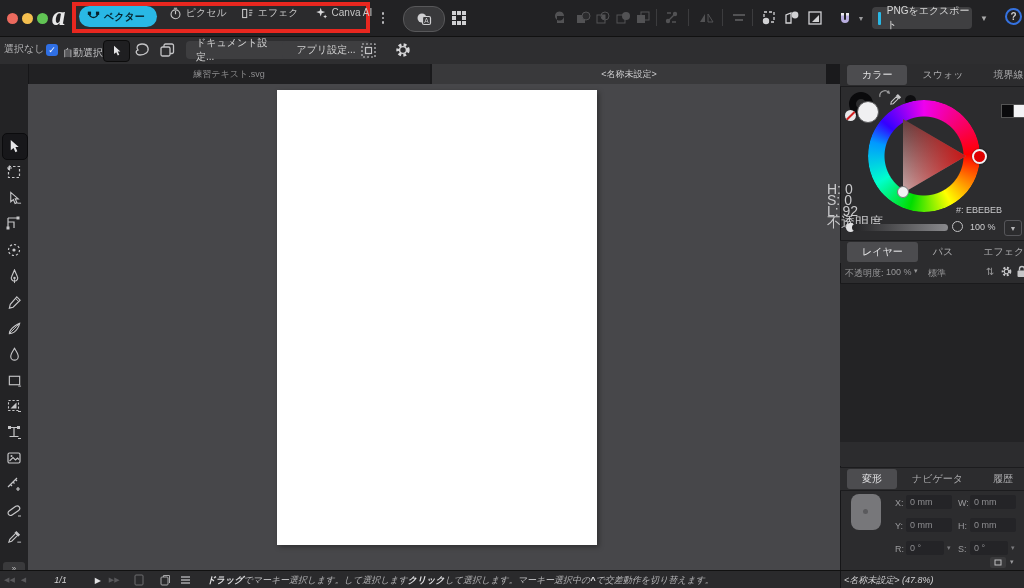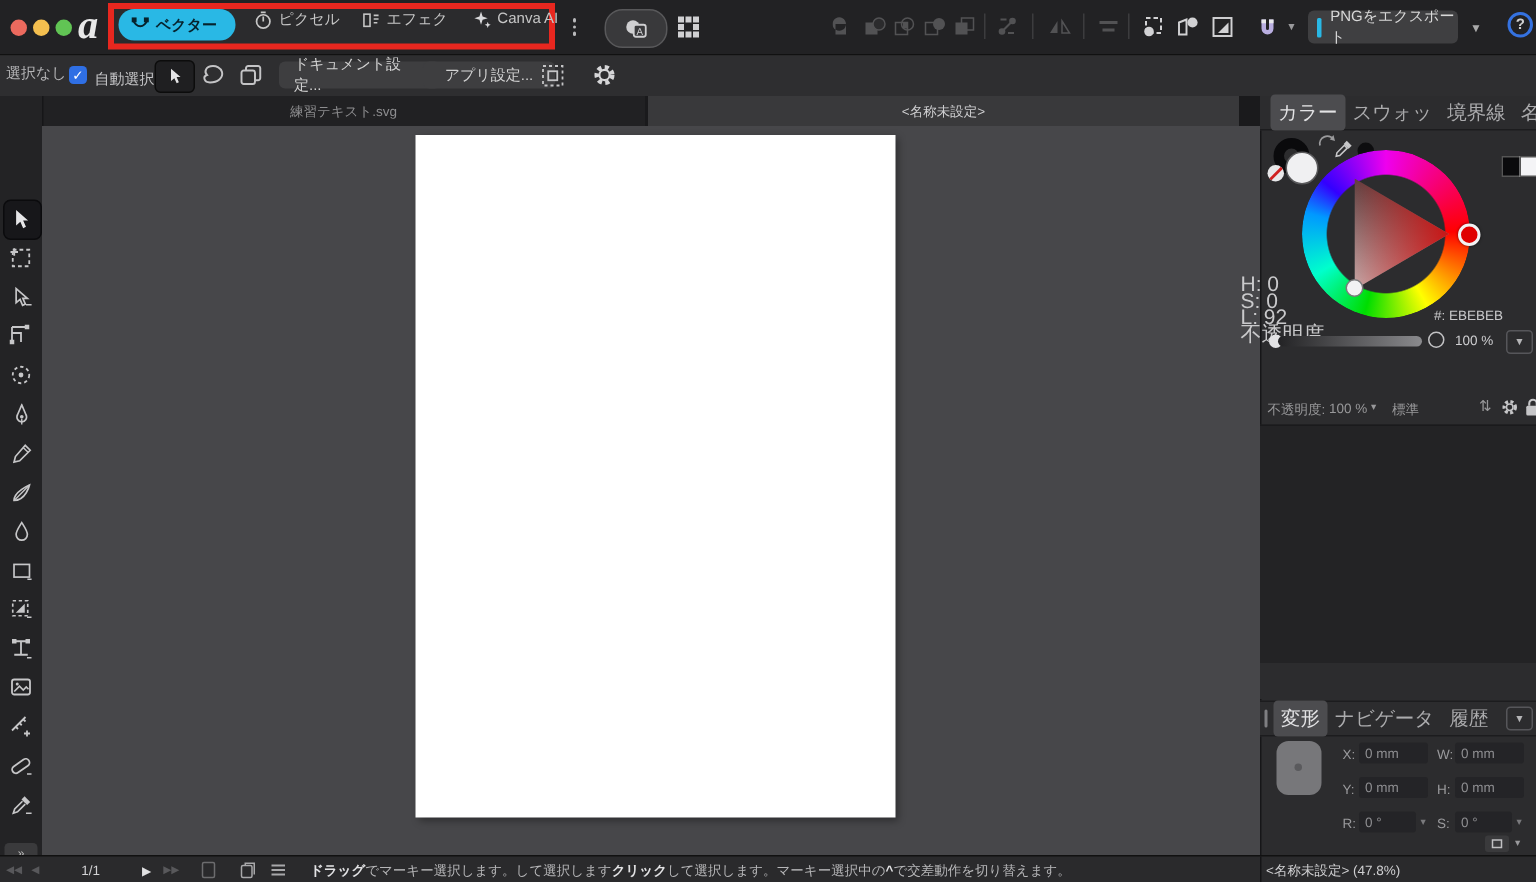--- a/index.html
+++ b/index.html
@@ -38,21 +38,21 @@
   .tool{position:absolute;left:5px;width:18px;height:18px;display:flex;align-items:center;justify-content:center;}
   .toolsel{position:absolute;left:2px;top:69px;width:24px;height:25px;background:#17171a;border:1px solid #0b0b0d;border-radius:5px;}
   .minibtn{position:absolute;left:3px;width:22px;height:13px;background:#3a3a3c;border-radius:3px;color:#c0c0c0;font-size:8px;display:flex;align-items:center;justify-content:center;}
   
   .canvas{position:absolute;left:28px;top:84px;width:812px;height:486px;background:#47474a;}
   .page{position:absolute;left:249px;top:6px;width:320px;height:455px;background:#ffffff;box-shadow:2px 2px 5px rgba(0,0,0,0.35);}
   
   .rpanel{position:absolute;left:840px;top:64px;width:184px;height:506px;background:#2c2c2e;border-left:1px solid #161618;}
   .ptabrow{position:absolute;left:0;width:184px;height:22px;background:#2c2c2e;display:flex;align-items:center;}
   .grip{width:2px;height:12px;background:#7f7f82;margin:0 4px 0 3px;border-radius:1px;}
-  .ptab{color:#ababad;font-size:13px;padding:3px 5px;border-radius:3px;white-space:nowrap;}
+  .ptab{color:#ababad;font-size:10px;padding:3px 15px;border-radius:3px;white-space:nowrap;}
   .ptab.on{background:#4c4c4f;color:#e3e3e5;}
   .pchev{margin-left:auto;margin-right:2px;width:16px;height:14px;border:1px solid #56565a;border-radius:3px;color:#b5b5b7;font-size:7px;display:flex;align-items:center;justify-content:center;}
   .wheel{position:absolute;left:868px;top:100px;width:112px;height:112px;border-radius:50%;
     background:conic-gradient(from 0deg,#e0e 0deg,#f00 88deg,#f90 125deg,#ff0 150deg,#0d0 195deg,#0fc 240deg,#09f 285deg,#30f 310deg,#e0e 360deg);
     -webkit-mask:radial-gradient(circle,transparent 39px,#000 40px);
     mask:radial-gradient(circle,transparent 39px,#000 40px);}
   .tri{position:absolute;left:868px;top:100px;width:112px;height:112px;
     clip-path:polygon(98px 56px,35px 19px,35px 93px);
     background:linear-gradient(to left,#d40000,rgba(212,0,0,0) 82%),linear-gradient(to bottom,#2a2a2a,#e8e8e8);}
   .hsl{position:absolute;left:827px;color:#c9c9cb;font-size:14px;}
@@ -61,21 +61,21 @@
   
   .blendrow{position:absolute;left:840px;top:262px;width:184px;height:20px;color:#98989a;font-size:9px;}
   .layersempty{position:absolute;left:840px;top:283px;width:184px;height:159px;background:#232325;border-top:1px solid #1a1a1c;border-bottom:1px solid #1a1a1c;}
   .lyrow{position:absolute;left:840px;top:442px;width:184px;height:24px;background:#2c2c2e;display:flex;align-items:center;}
   
   .tffield{position:absolute;height:14px;background:#242427;border-radius:2px;color:#8e8e91;font-size:9px;display:flex;align-items:center;padding-left:4px;box-sizing:border-box;}
   .tflabel{position:absolute;color:#9a9a9d;font-size:9px;}
   .anchor{position:absolute;left:851px;top:494px;width:30px;height:36px;background:#77777a;border-radius:8px;}
   .anchor:after{content:"";position:absolute;left:12px;top:15px;width:5px;height:5px;border-radius:50%;background:#5a5a5d;}
   
-  .bottombar{position:absolute;left:0;top:570px;width:1024px;height:18px;background:#2a2a2c;border-top:1px solid #111;display:flex;align-items:center;}
+  .bottombar{position:absolute;left:0;top:570px;width:1024px;height:18px;background:#2a2a2c;border-top:1px solid #111;display:flex;align-items:center;font-style:italic;}
   .bb{font-size:9px;color:#bdbdbf;}
   .bbdim{color:#58585b;}
   .hintb{font-weight:bold;color:#e2e2e4;}
   svg{display:block;}
 </style>
 </head>
 <body>
 
 <div id="app">
 
@@ -442,20 +442,28 @@
   <span class="hsl" style="top:203px;"><span>L:</span> <span>92</span></span>
   <span class="hsl" style="top:214px;">不透明度</span>
   <span class="abs" style="left:936px;top:205px;color:#c9c9cb;font-size:9px;margin-left:20px;"><span>#:</span> <span>EBEBEB</span></span>
 
   <div class="abs" style="left:846px;top:223px;width:9px;height:9px;border-radius:50%;background:#e2e2e4;"></div>
   <div class="opstrip"></div>
   <div class="abs" style="left:952px;top:221px;width:11px;height:11px;border-radius:50%;border:1.5px solid #c2c2c4;box-sizing:border-box;"></div>
   <span class="abs" style="left:970px;top:222px;color:#cfcfd1;font-size:9px;">100 %</span>
   <span class="pchev abs" style="left:1004px;top:220px;">▼</span>
 
+  <div class="ptabrow" style="left:840px;top:240px;border-top:1px solid #1c1c1e;">
+    <span class="grip"></span>
+    <span class="ptab on">レイヤー</span>
+    <span class="ptab">パス</span>
+    <span class="ptab">エフェク</span>
+    <span class="ptab">スタイル</span>
+    <span class="pchev">▼</span>
+  </div>
 
   <div class="blendrow">
     <span class="abs" style="left:5px;top:5px;">不透明度:</span>
     <span class="abs" style="left:46px;top:5px;">100 %</span>
     <span class="abs" style="left:74px;top:5px;font-size:7px;">▾</span>
     <span class="abs" style="left:88px;top:5px;">標準</span>
     <span class="abs" style="left:146px;top:4px;font-size:10px;">⇅</span>
     <span class="abs" style="left:160px;top:3px;">
       <svg width="13" height="13" viewBox="0 0 18 18">
           <circle cx="9" cy="9" r="5.2" stroke="#c6c6c8" stroke-width="3" fill="none" stroke-dasharray="2.7 2.2"></circle>

